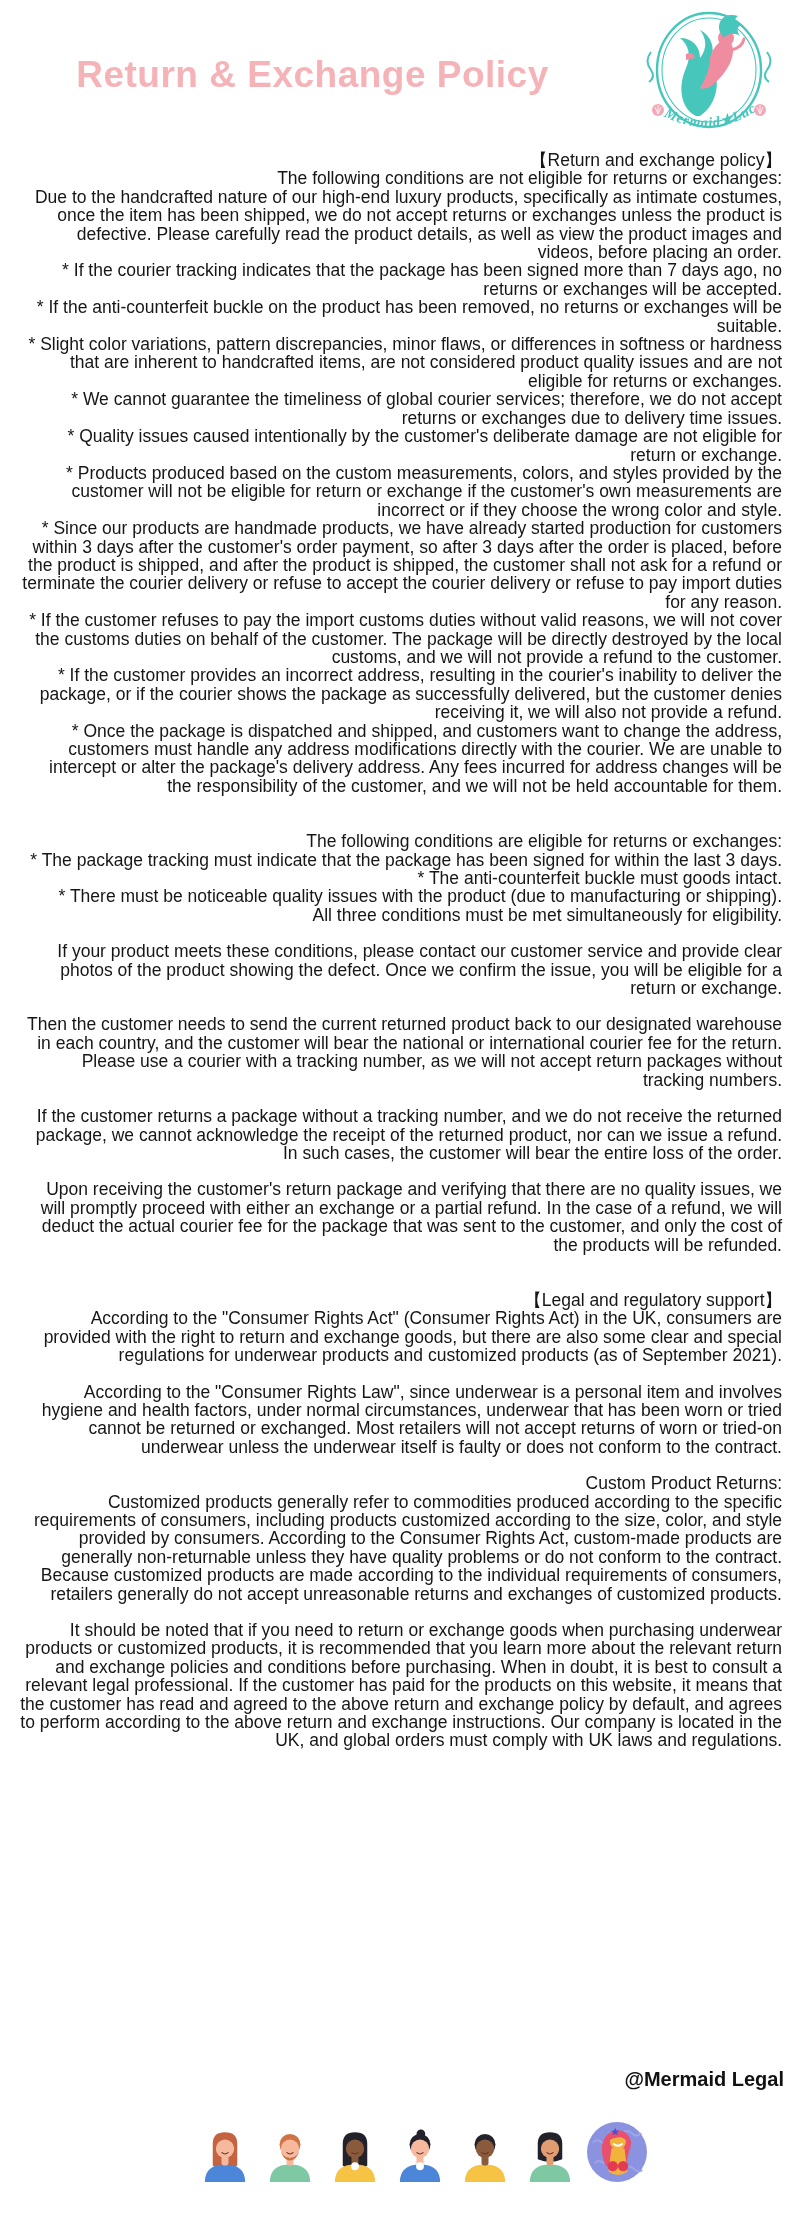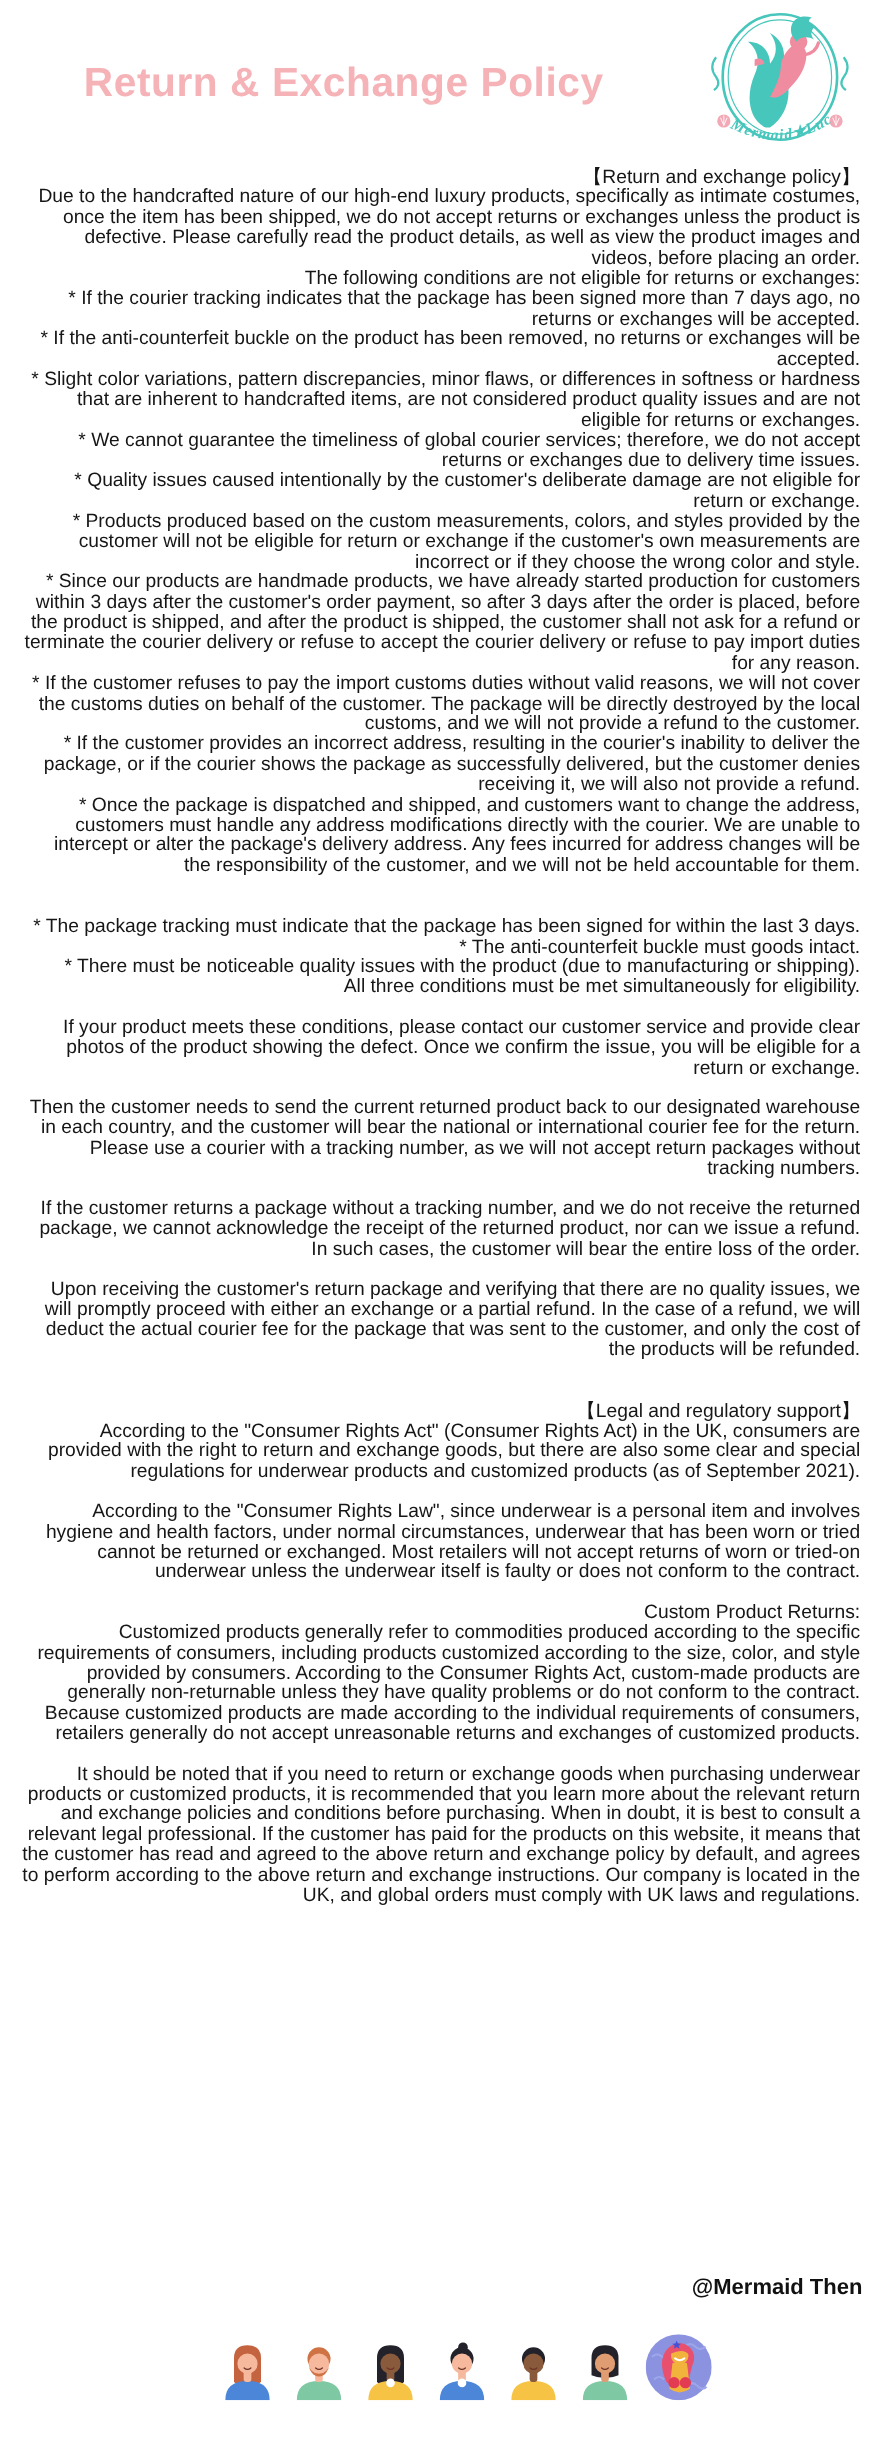--- a/index.html
+++ b/index.html
@@ -51,33 +51,34 @@
       </g>
       <path id="lg-arc" d="M26 106 Q75 134 124 102" fill="none"></path>
       <text font-size="14" font-weight="bold" font-style="italic" fill="#47c6bc" font-family="Liberation Serif, serif" letter-spacing="1">
         <textPath href="#lg-arc" startOffset="4">Mermaid★Lucia</textPath>
       </text>
     </svg>
   </div>
 
   <div class="content">
     <div class="line">【Return and exchange policy】</div>
+    <div class="line">The following conditions are not eligible for returns or exchanges:</div>
     <div class="line">Due to the handcrafted nature of our high-end luxury products, specifically as intimate costumes, once the item has been shipped, we do not accept returns or exchanges unless the product is defective. Please carefully read the product details, as well as view the product images and videos, before placing an order.</div>
-    <div class="line">The following conditions are not eligible for returns or exchanges:</div>
     <div class="line">* If the courier tracking indicates that the package has been signed more than 7 days ago, no returns or exchanges will be accepted.</div>
-    <div class="line">* If the anti-counterfeit buckle on the product has been removed, no returns or exchanges will be accepted.</div>
+    <div class="line">* If the anti-counterfeit buckle on the product has been removed, no returns or exchanges will be suitable.</div>
     <div class="line">* Slight color variations, pattern discrepancies, minor flaws, or differences in softness or hardness that are inherent to handcrafted items, are not considered product quality issues and are not eligible for returns or exchanges.</div>
     <div class="line">* We cannot guarantee the timeliness of global courier services; therefore, we do not accept returns or exchanges due to delivery time issues.</div>
     <div class="line">* Quality issues caused intentionally by the customer's deliberate damage are not eligible for return or exchange.</div>
     <div class="line">* Products produced based on the custom measurements, colors, and styles provided by the customer will not be eligible for return or exchange if the customer's own measurements are incorrect or if they choose the wrong color and style.</div>
     <div class="line">* Since our products are handmade products, we have already started production for customers within 3 days after the customer's order payment, so after 3 days after the order is placed, before the product is shipped, and after the product is shipped, the customer shall not ask for a refund or terminate the courier delivery or refuse to accept the courier delivery or refuse to pay import duties for any reason.</div>
     <div class="line">* If the customer refuses to pay the import customs duties without valid reasons, we will not cover the customs duties on behalf of the customer. The package will be directly destroyed by the local customs, and we will not provide a refund to the customer.</div>
     <div class="line">* If the customer provides an incorrect address, resulting in the courier's inability to deliver the package, or if the courier shows the package as successfully delivered, but the customer denies receiving it, we will also not provide a refund.</div>
     <div class="line">* Once the package is dispatched and shipped, and customers want to change the address, customers must handle any address modifications directly with the courier. We are unable to intercept or alter the package's delivery address. Any fees incurred for address changes will be the responsibility of the customer, and we will not be held accountable for them.</div>
     <div class="gap2"></div>
+    <div class="line">The following conditions are eligible for returns or exchanges:</div>
     <div class="line">* The package tracking must indicate that the package has been signed for within the last 3 days.</div>
     <div class="line">* The anti-counterfeit buckle must goods intact.</div>
     <div class="line">* There must be noticeable quality issues with the product (due to manufacturing or shipping).</div>
     <div class="line">All three conditions must be met simultaneously for eligibility.</div>
     <div class="gap"></div>
     <div class="line">If your product meets these conditions, please contact our customer service and provide clear photos of the product showing the defect. Once we confirm the issue, you will be eligible for a return or exchange.</div>
     <div class="gap"></div>
     <div class="line">Then the customer needs to send the current returned product back to our designated warehouse in each country, and the customer will bear the national or international courier fee for the return. Please use a courier with a tracking number, as we will not accept return packages without tracking numbers.</div>
     <div class="gap"></div>
     <div class="line">If the customer returns a package without a tracking number, and we do not receive the returned package, we cannot acknowledge the receipt of the returned product, nor can we issue a refund. In such cases, the customer will bear the entire loss of the order.</div>
@@ -88,21 +89,21 @@
     <div class="line">According to the "Consumer Rights Act" (Consumer Rights Act) in the UK, consumers are provided with the right to return and exchange goods, but there are also some clear and special regulations for underwear products and customized products (as of September 2021).</div>
     <div class="gap"></div>
     <div class="line">According to the "Consumer Rights Law", since underwear is a personal item and involves hygiene and health factors, under normal circumstances, underwear that has been worn or tried cannot be returned or exchanged. Most retailers will not accept returns of worn or tried-on underwear unless the underwear itself is faulty or does not conform to the contract.</div>
     <div class="gap"></div>
     <div class="line">Custom Product Returns:</div>
     <div class="line">Customized products generally refer to commodities produced according to the specific requirements of consumers, including products customized according to the size, color, and style provided by consumers. According to the Consumer Rights Act, custom-made products are generally non-returnable unless they have quality problems or do not conform to the contract. Because customized products are made according to the individual requirements of consumers, retailers generally do not accept unreasonable returns and exchanges of customized products.</div>
     <div class="gap"></div>
     <div class="line">It should be noted that if you need to return or exchange goods when purchasing underwear products or customized products, it is recommended that you learn more about the relevant return and exchange policies and conditions before purchasing. When in doubt, it is best to consult a relevant legal professional. If the customer has paid for the products on this website, it means that the customer has read and agreed to the above return and exchange policy by default, and agrees to perform according to the above return and exchange instructions. Our company is located in the UK, and global orders must comply with UK laws and regulations.</div>
   </div>
 
-  <div class="signature">@Mermaid Then</div>
+  <div class="signature">@Mermaid Legal</div>
 
   <div class="avatar-row">
       <div class="avatar">
         <svg viewBox="0 0 64 64">
           <path d="M18 20 Q18 7 32 7 Q46 7 46 20 L46 45 Q39 51 32 49 Q25 51 18 45 Z" fill="#c4633f"></path>
           <path d="M9 64 Q9 44 32 44 Q55 44 55 64 Z" fill="#4b86d9"></path>
           <rect x="28" y="32" width="8" height="13" rx="3" fill="#f6b99d"></rect>
           <circle cx="32" cy="21" r="12" fill="#c4633f"></circle>
           <circle cx="32" cy="26" r="10.5" fill="#f6b99d"></circle>
           <path d="M28.5 30.5 Q32 33.5 35.5 30.5" stroke="#6d3326" stroke-width="1.3" fill="none" stroke-linecap="round"></path>

